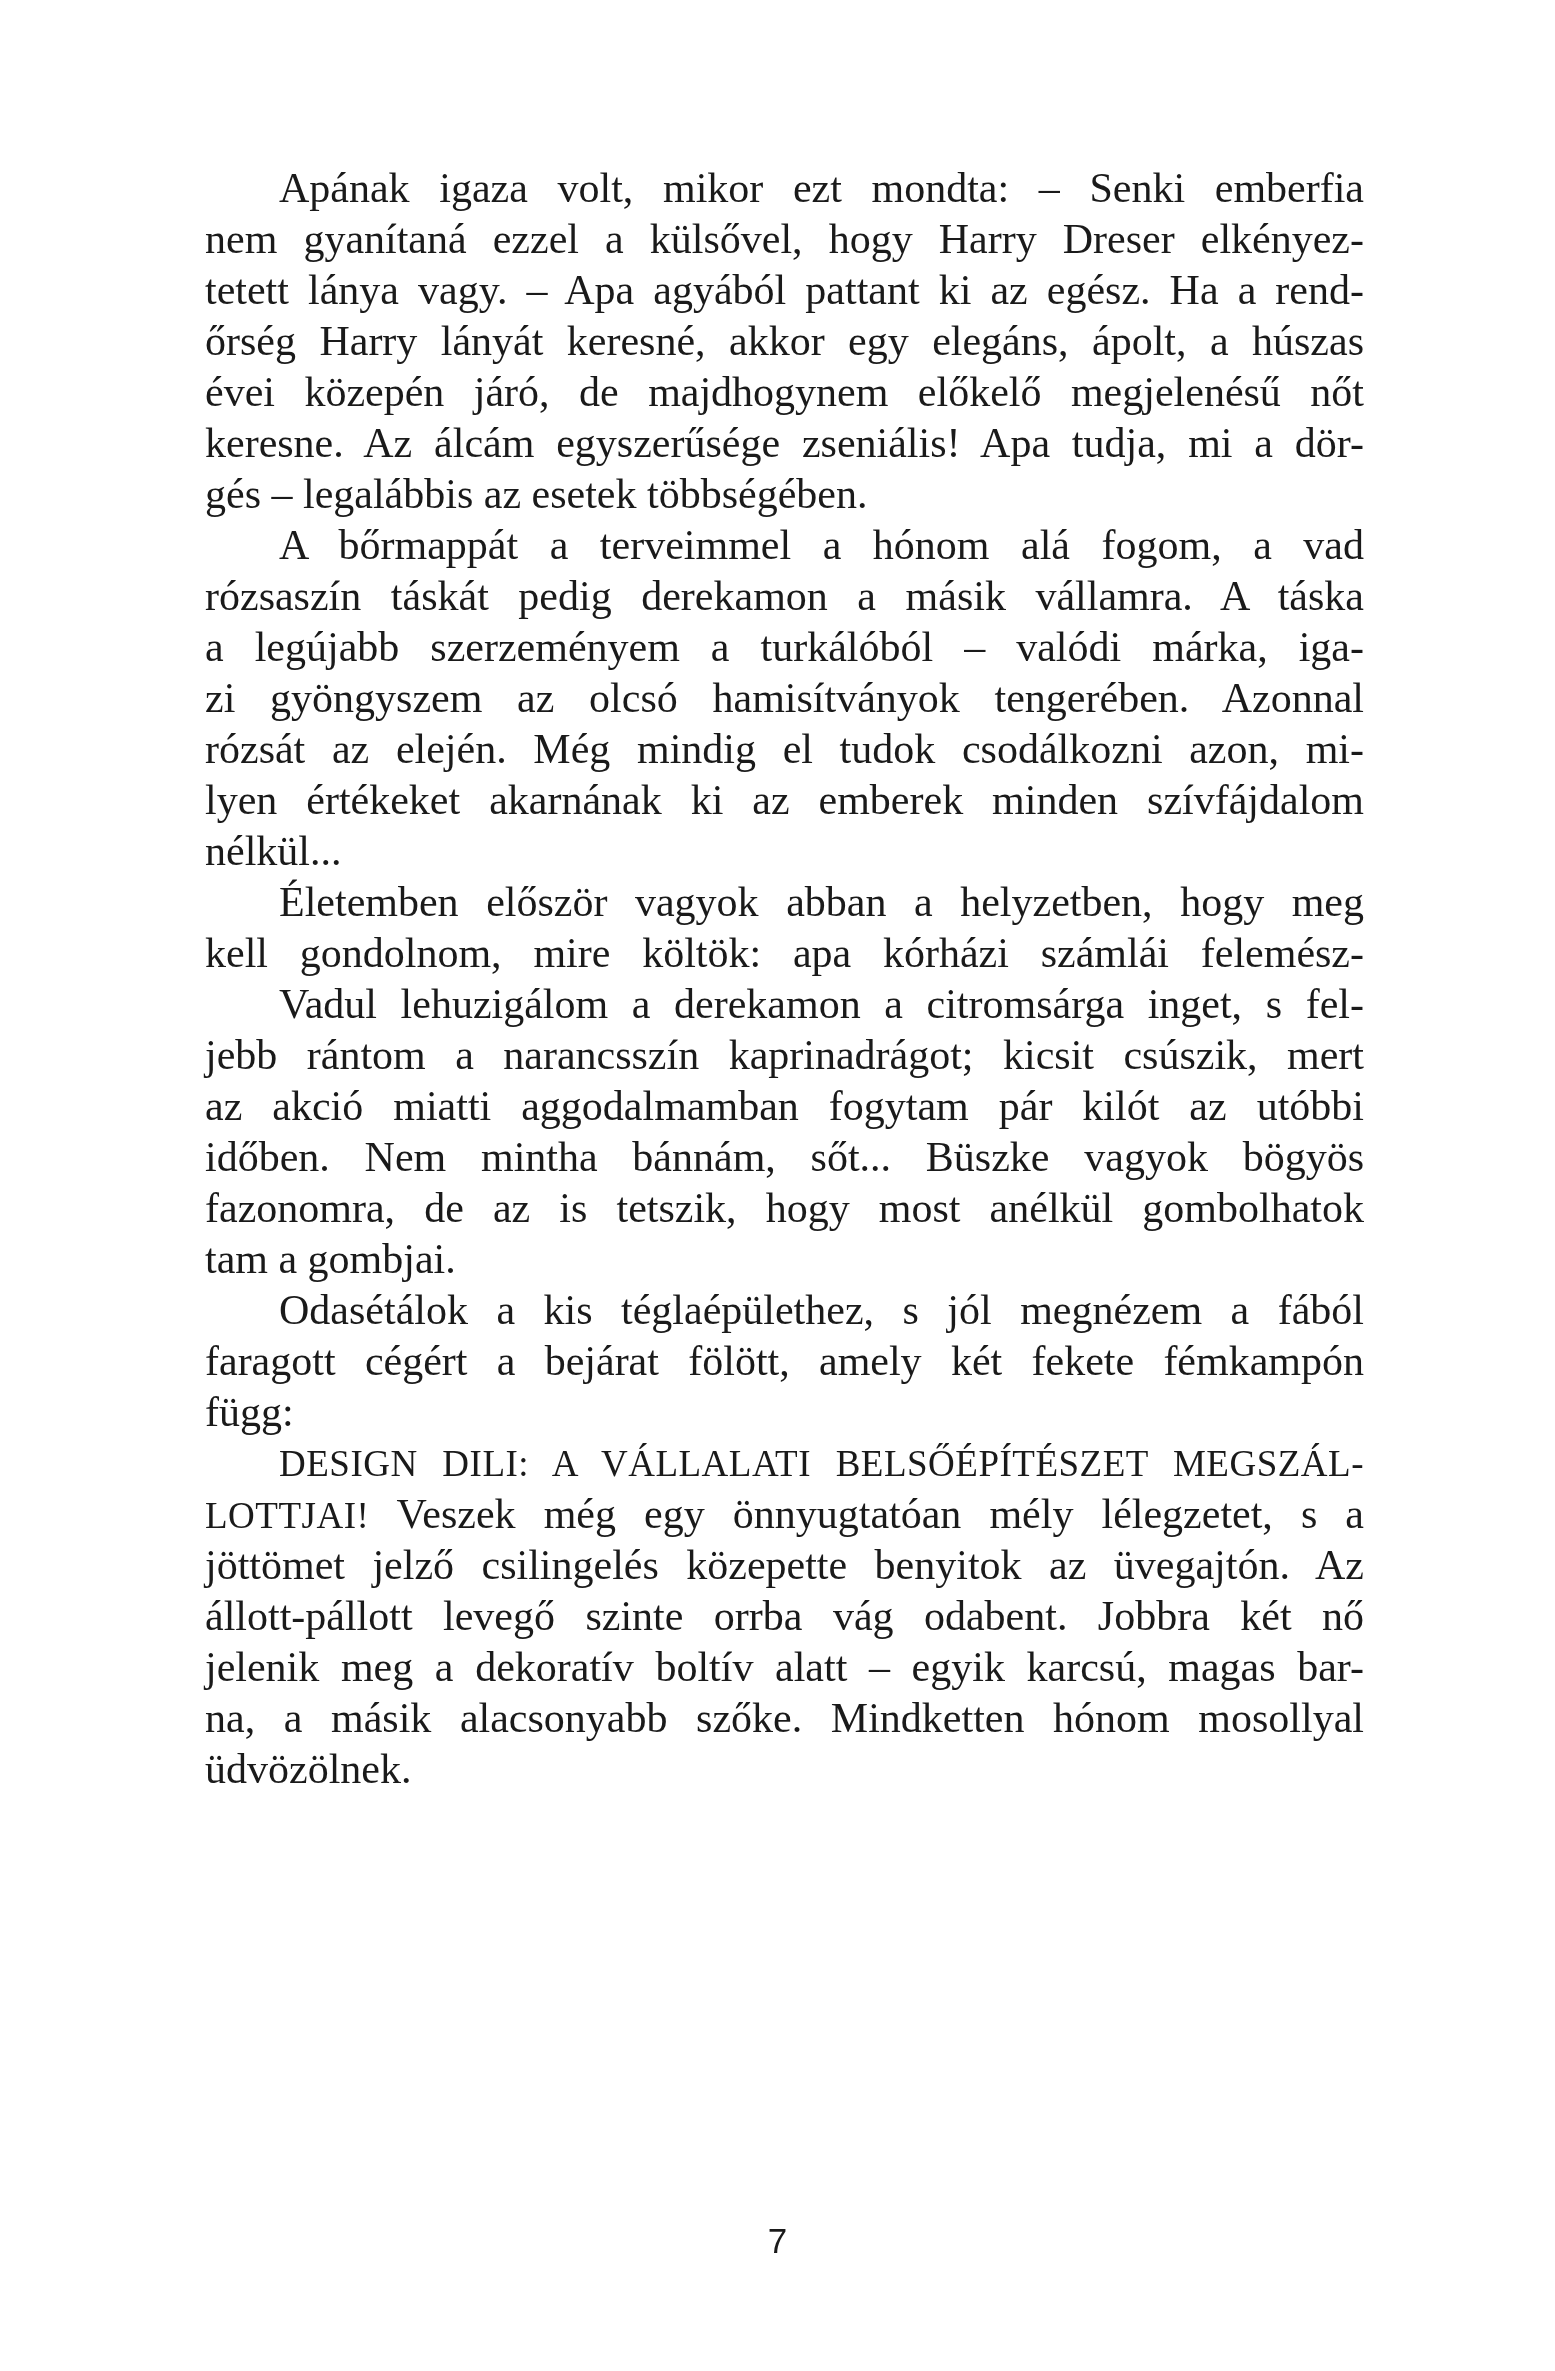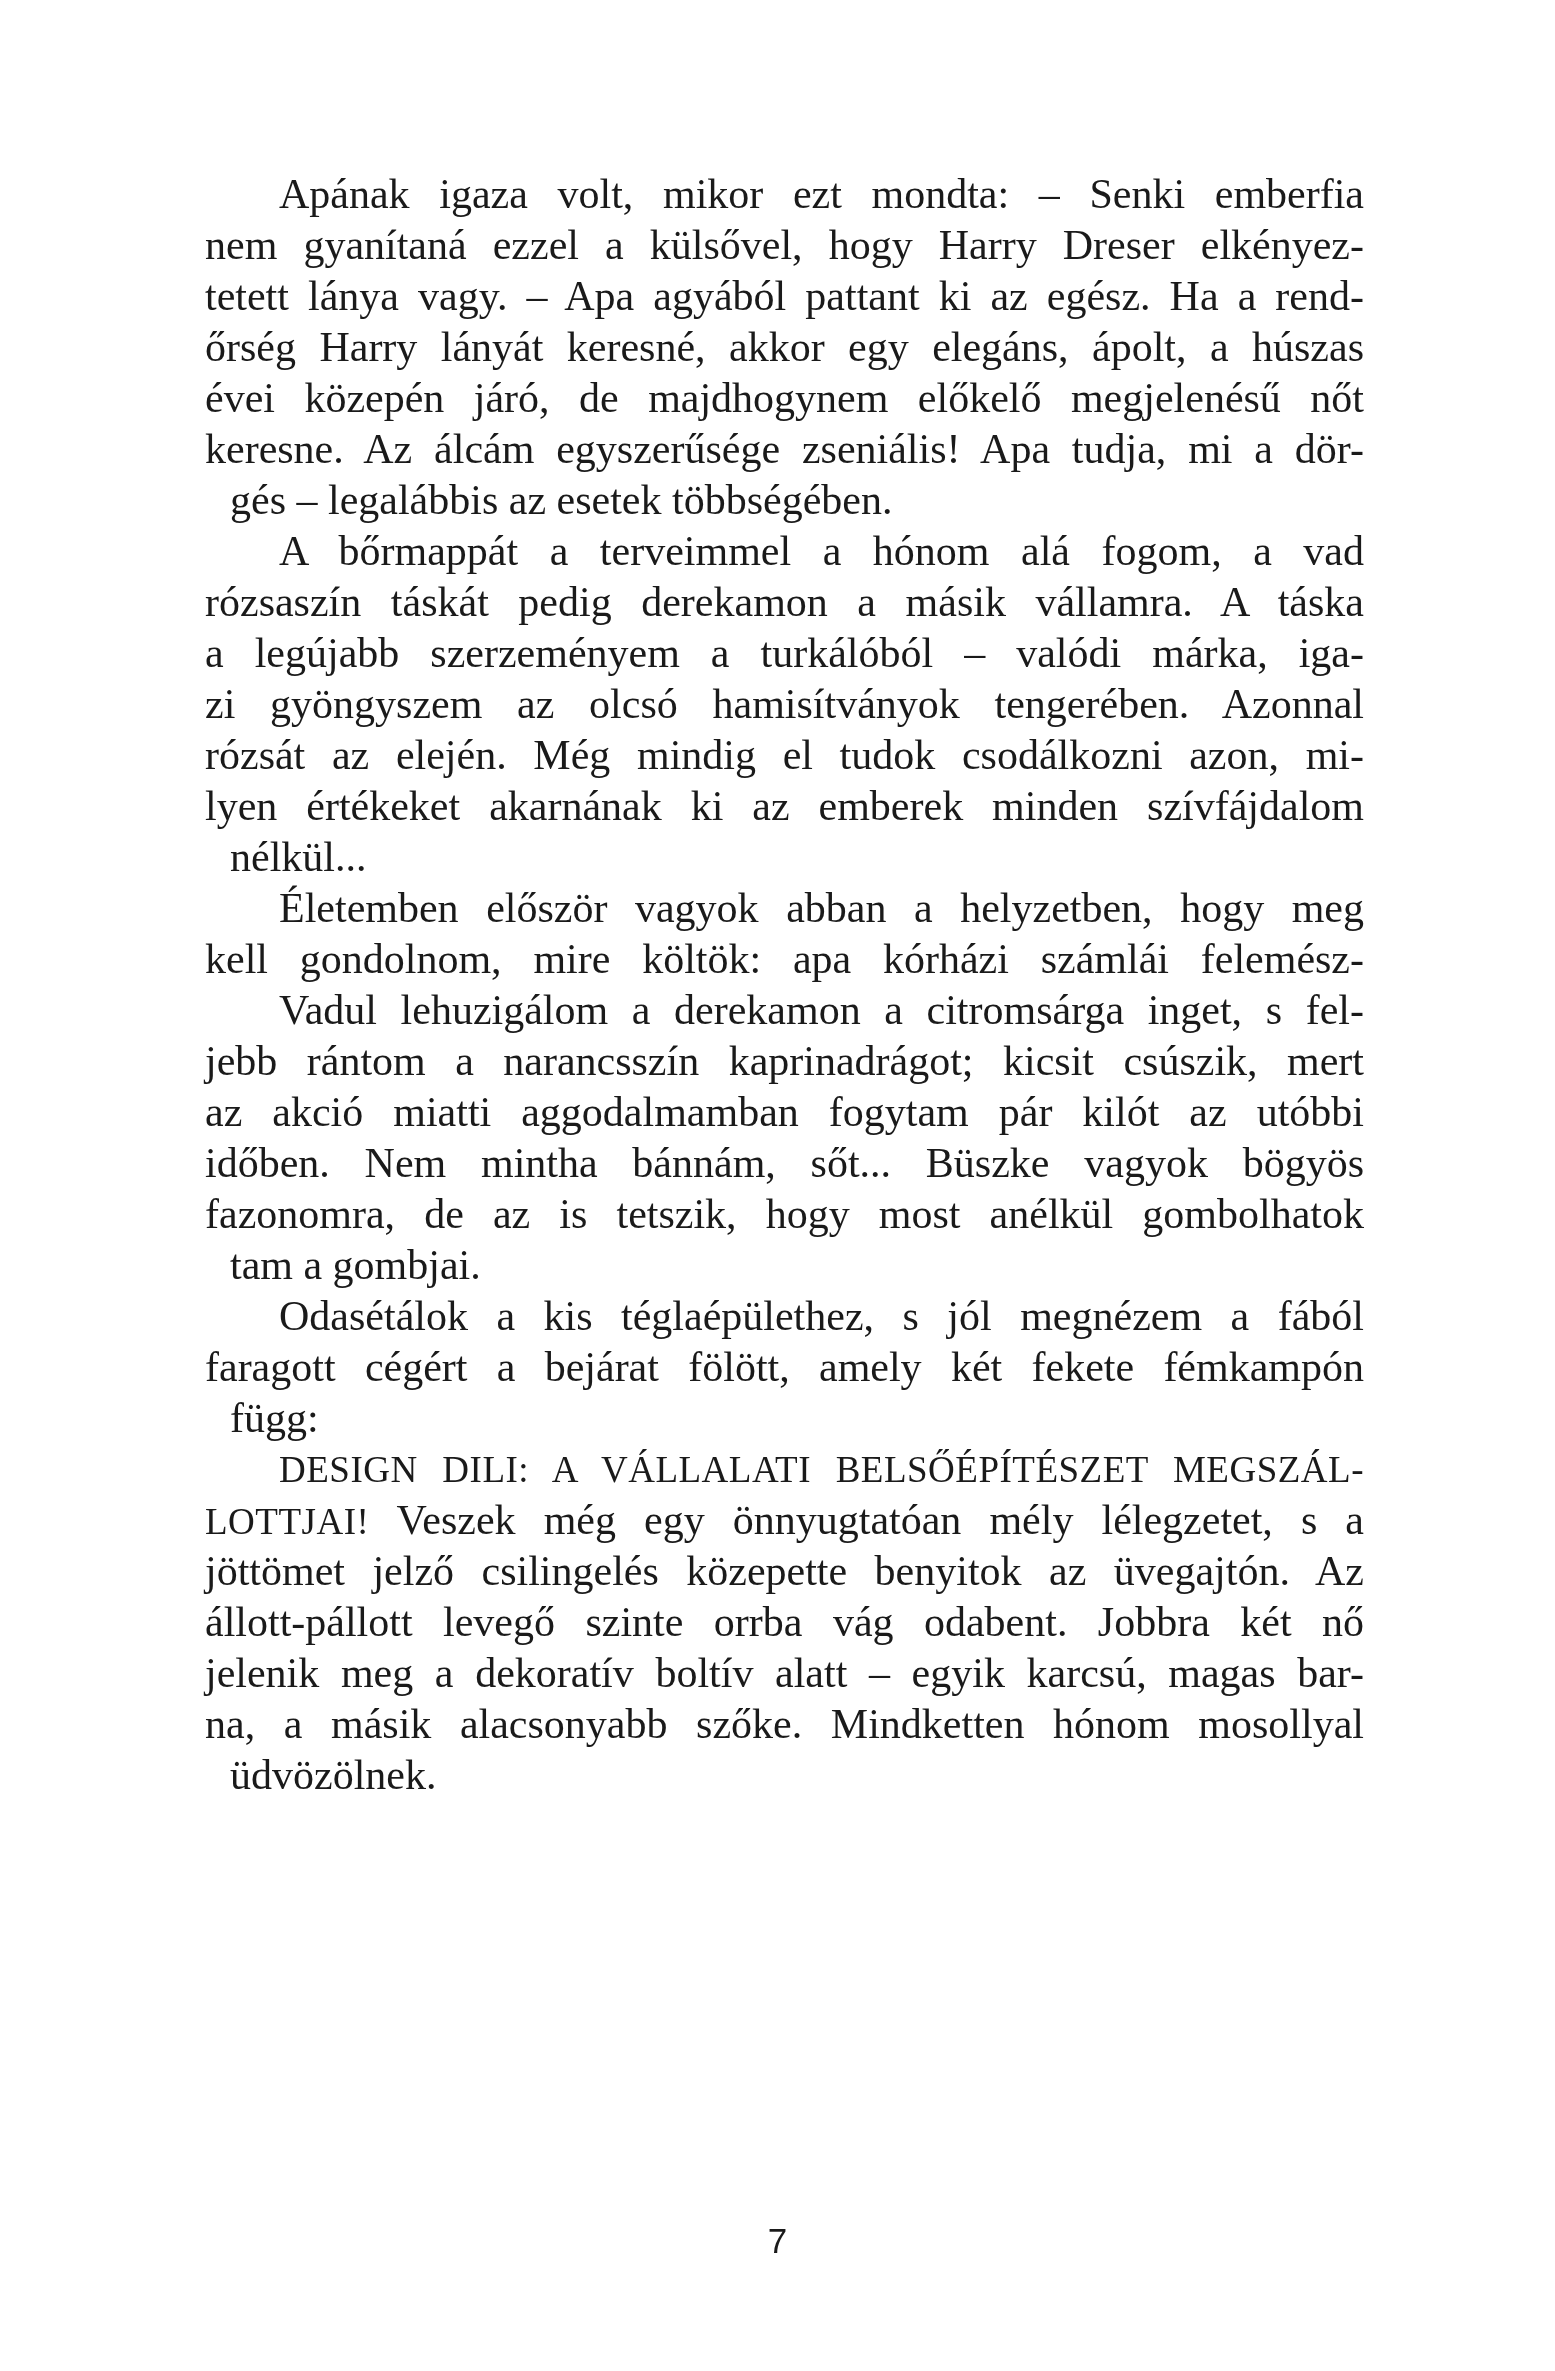--- a/index.html
+++ b/index.html
@@ -9,21 +9,21 @@
     }
     body {
       width: 1555px;
       height: 2372px;
       position: relative;
       overflow: hidden;
     }
     .page {
       position: absolute;
       left: 205px;
-      top: 169px;
+      top: 163px;
       width: 1159px;
       color: #1a1a1a;
       font-family: "Liberation Serif", "DejaVu Serif", serif;
       font-size: 42px;
       line-height: 51px;
     }
     .para {
       margin: 0;
       padding: 0;
     }
@@ -34,21 +34,20 @@
       white-space: nowrap;
       height: 51px;
       overflow: visible;
       transform-origin: left center;
     }
     .line.indent {
       padding-left: 74px;
     }
     .line.last {
       text-align-last: left;
-      margin-left: 25px;
     }
     .smallcaps {
       font-size: 37px;
       letter-spacing: 0.5px;
     }
     .page-number {
       position: absolute;
       left: 0;
       width: 1555px;
       top: 2221px;

